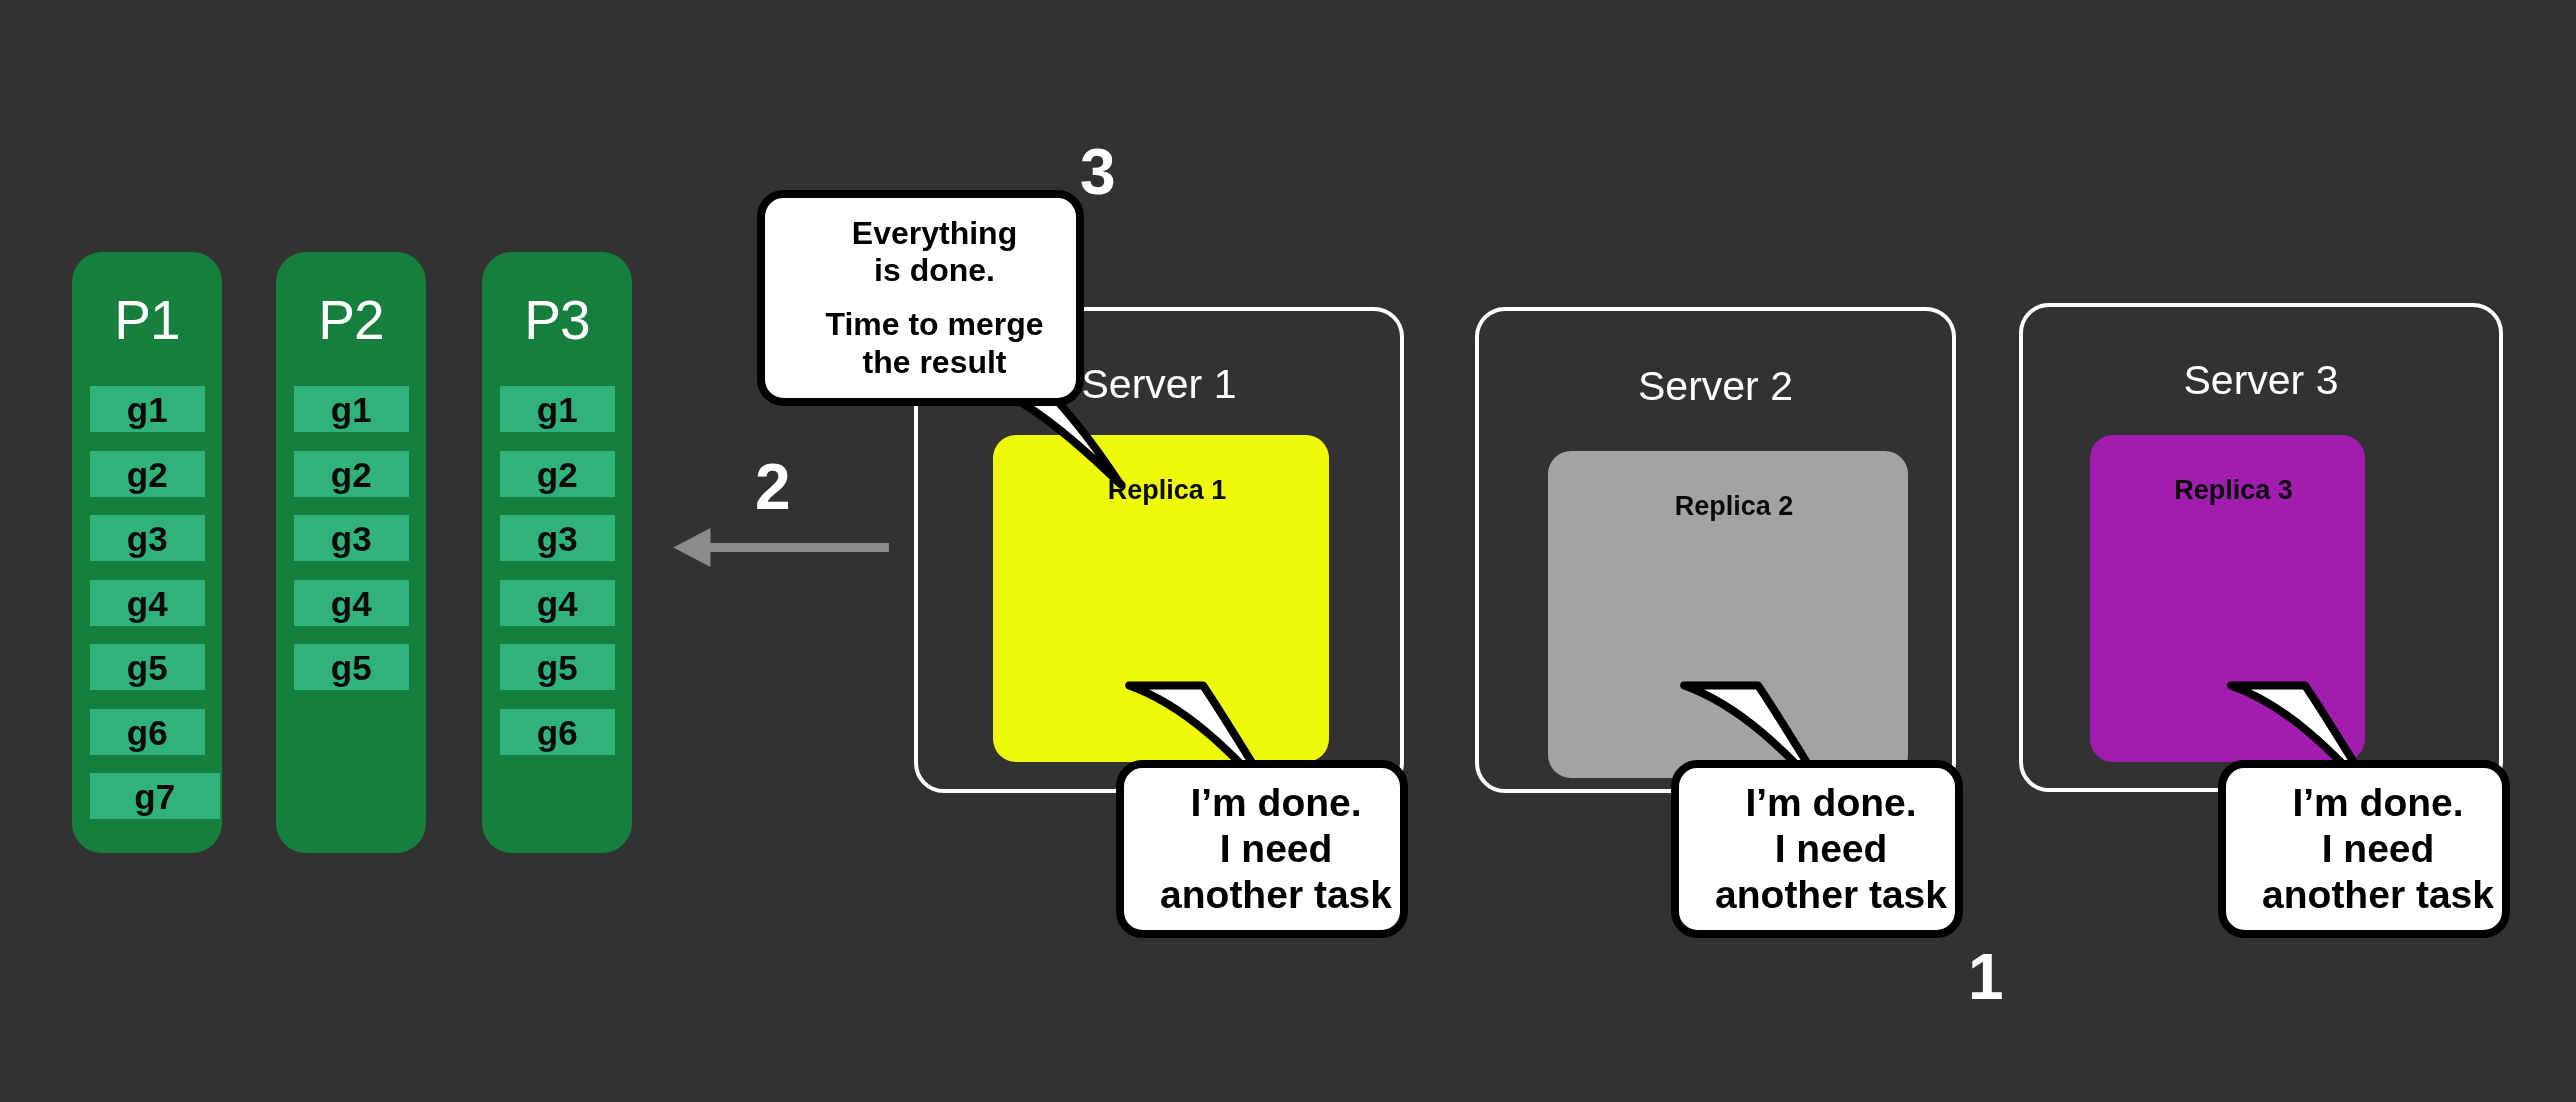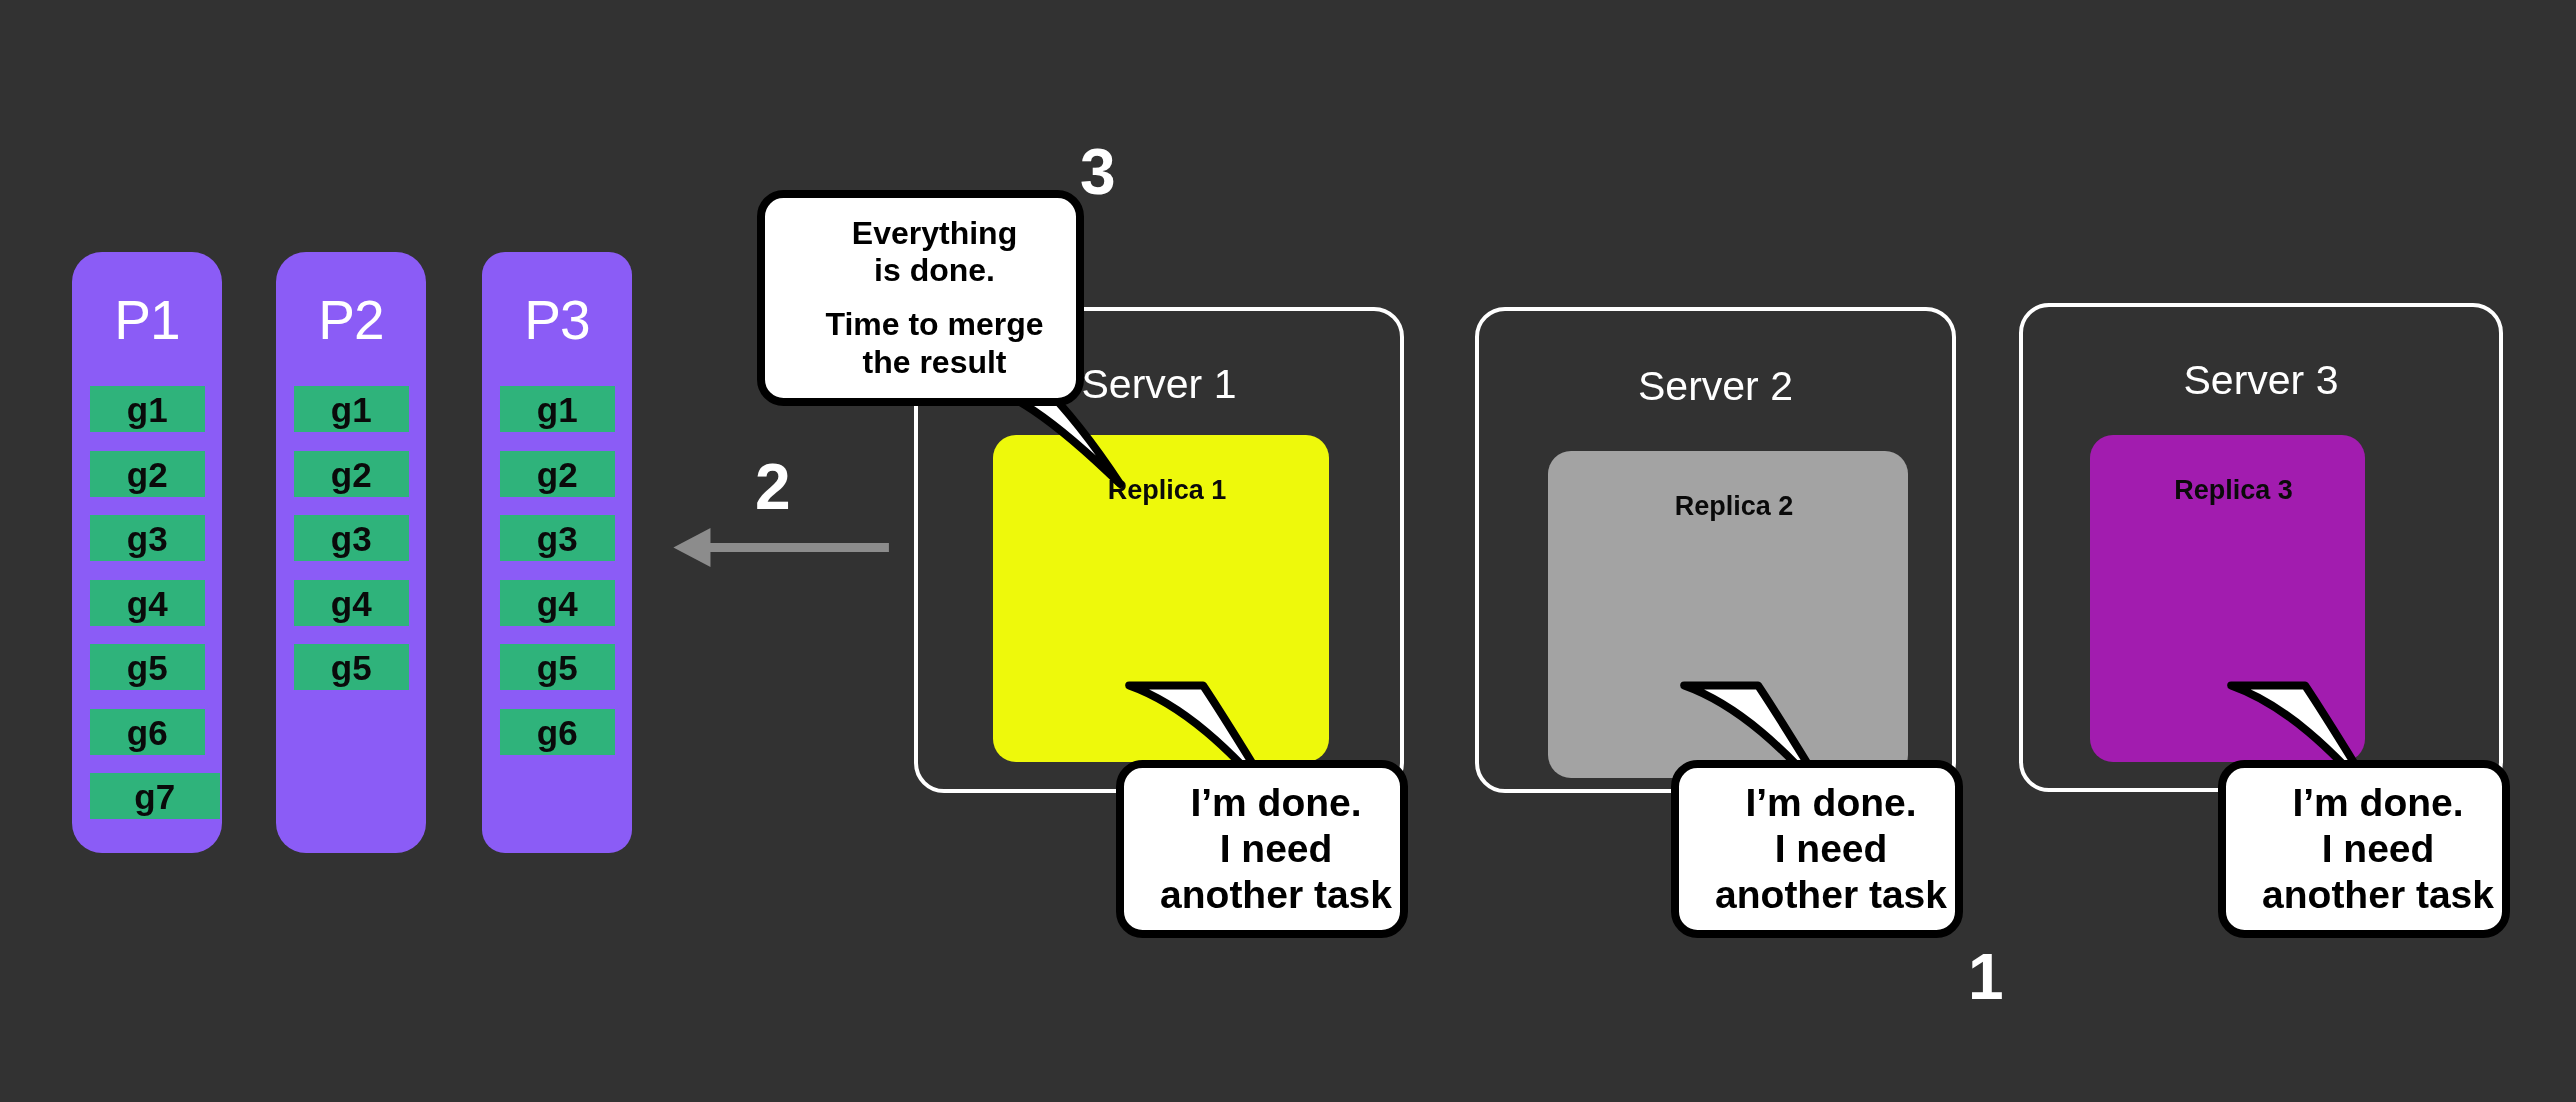--- a/index.html
+++ b/index.html
@@ -14,21 +14,21 @@
     position: relative;
     width: 2576px;
     height: 1102px;
     background: #323232;
     overflow: hidden;
   }
 
   
   .partition {
     position: absolute;
-    background: #8b5cf6;
+    background: #15803d;
     border-radius: 30px;
     box-sizing: border-box;
   }
   .partition-label {
     position: absolute;
     left: 0;
     right: 0;
     text-align: center;
     color: #ffffff;
     font-size: 55px;
@@ -147,21 +147,21 @@
 
   <div class="partition" style="left:276px; top:252px; width:150px; height:601px;">
     <div class="partition-label" style="top:41px;">P2</div>
     <div class="chunk" style="left:17.7px; top:134px; width:115px; height:46px;">g1</div>
     <div class="chunk" style="left:17.7px; top:199px; width:115px; height:46px;">g2</div>
     <div class="chunk" style="left:17.7px; top:263px; width:115px; height:46px;">g3</div>
     <div class="chunk" style="left:17.7px; top:328px; width:115px; height:46px;">g4</div>
     <div class="chunk" style="left:17.7px; top:392px; width:115px; height:46px;">g5</div>
   </div>
 
-  <div class="partition" style="left:482px; top:252px; width:150px; height:601px;border-radius:23px;">
+  <div class="partition" style="left:482px; top:252px; width:150px; height:601px;">
     <div class="partition-label" style="top:41px;">P3</div>
     <div class="chunk" style="left:17.7px; top:134px; width:115px; height:46px;">g1</div>
     <div class="chunk" style="left:17.7px; top:199px; width:115px; height:46px;">g2</div>
     <div class="chunk" style="left:17.7px; top:263px; width:115px; height:46px;">g3</div>
     <div class="chunk" style="left:17.7px; top:328px; width:115px; height:46px;">g4</div>
     <div class="chunk" style="left:17.7px; top:392px; width:115px; height:46px;">g5</div>
     <div class="chunk" style="left:17.7px; top:457px; width:115px; height:46px;">g6</div>
   </div>
 
   <svg class="arrow-svg" style="left:668px; top:521px;" width="221" height="53" viewBox="0 0 250 60">

